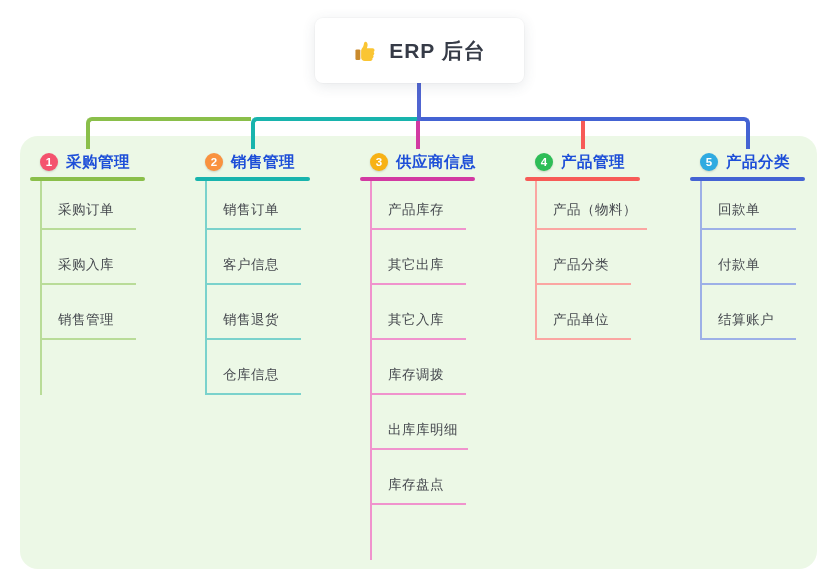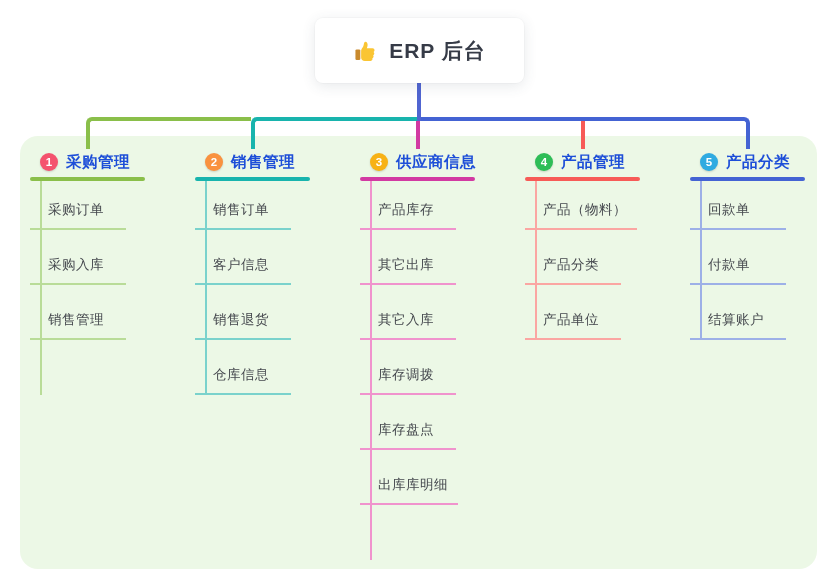--- a/index.html
+++ b/index.html
@@ -48,21 +48,21 @@
 
   .vline { position: absolute; left: 10px; top: 31px; width: 2px;
     background: var(--light); }
   .b1 .vline, .b2 .vline { height: 214px; }
   .b3 .vline { height: 379px; }
   .b4 .vline, .b5 .vline { height: 159px; }
 
   .items { position: relative; }
   .item { height: 55px; display: flex; flex-direction: column; justify-content: flex-end; }
   .item:first-child { height: 49px; }
-  .item-label { padding: 0 10px 9px 18px;
+  .item-label { margin-left: 10px; padding: 0 10px 9px 18px;
     border-bottom: 2px solid var(--light);
     width: max-content; min-width: 96px;
     font-size: 13.5px; color: #45484e; letter-spacing: .5px; cursor: default; }
 </style>
 </head>
 <body>
 
 <div class="stage">
 
   <div class="panel" style="background: rgb(236, 248, 230);"></div>
@@ -141,24 +141,24 @@
       <div class="item">
           <span class="item-label">其它出库</span>
         </div>
       <div class="item">
           <span class="item-label">其它入库</span>
         </div>
       <div class="item">
           <span class="item-label">库存调拨</span>
         </div>
       <div class="item">
+          <span class="item-label">出库库明细</span>
+        </div>
+      <div class="item">
           <span class="item-label">库存盘点</span>
-        </div>
-      <div class="item">
-          <span class="item-label">出库库明细</span>
         </div>
     </div>
   </div>
 
   <div class="branch b4" style="--accent: #f75b57; --light: #fba6a2;">
     <div class="branch-header">
       <span class="badge" style="background: rgb(46, 189, 87);">4</span>
       <span class="branch-title">产品管理</span>
     </div>
     <div class="header-rule"></div>

